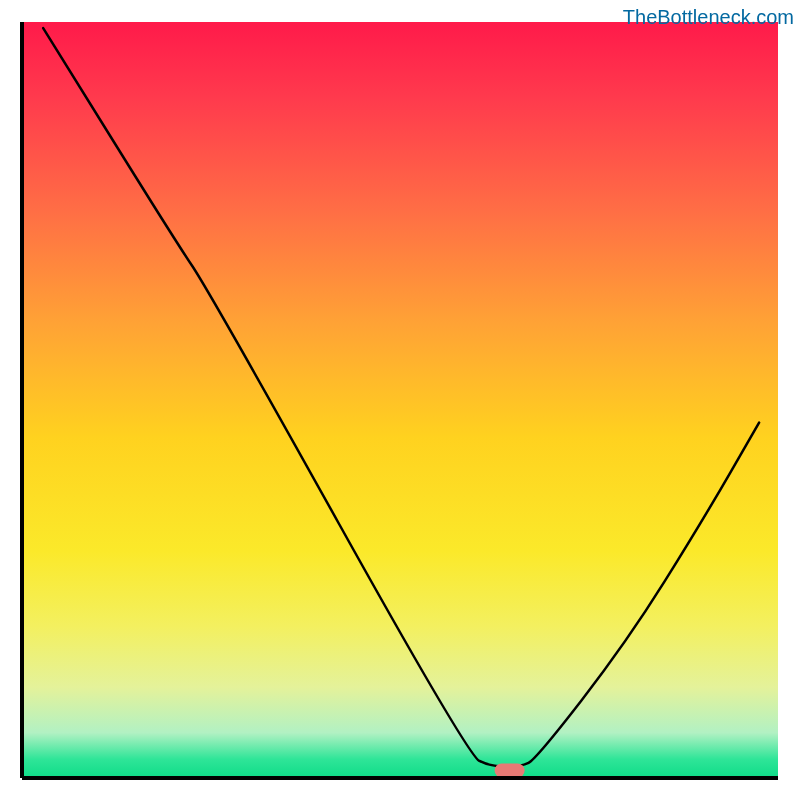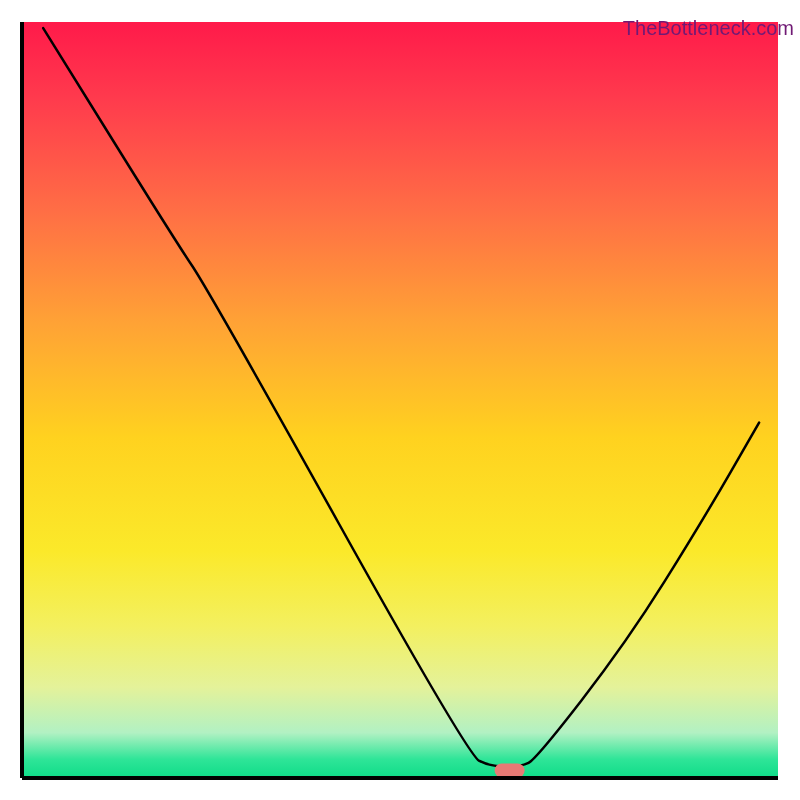--- a/index.html
+++ b/index.html
@@ -10,23 +10,23 @@
   position: relative;
   font-family: Arial, sans-serif;
 }
 .chart-container {
   width: 800px;
   height: 800px;
   position: relative;
 }
 .watermark {
   position: absolute;
-  top: 17px;
+  top: 6px;
   right: 6px;
-  color: #701a75;
+  color: #0369a1;
   font-size: 20px;
   font-weight: 500;
   z-index: 10;
   font-family: Arial, sans-serif;
 }
 svg {
   display: block;
 }
 </style>
 </head>

